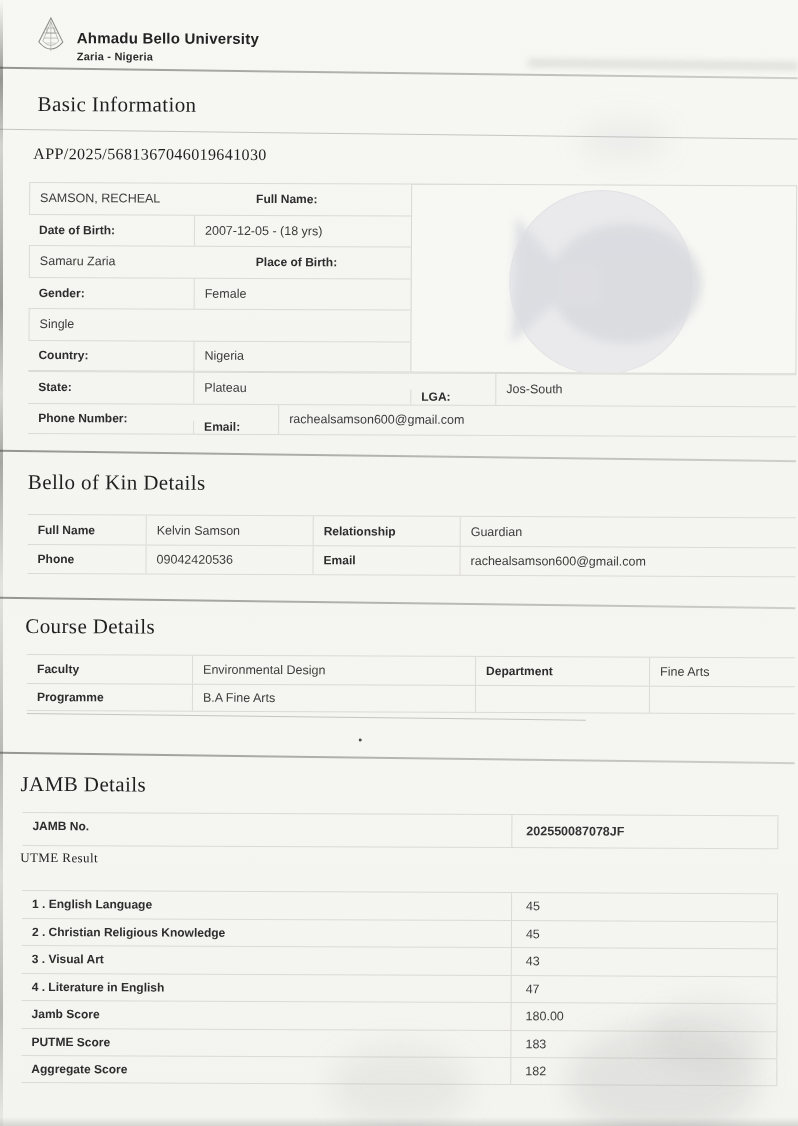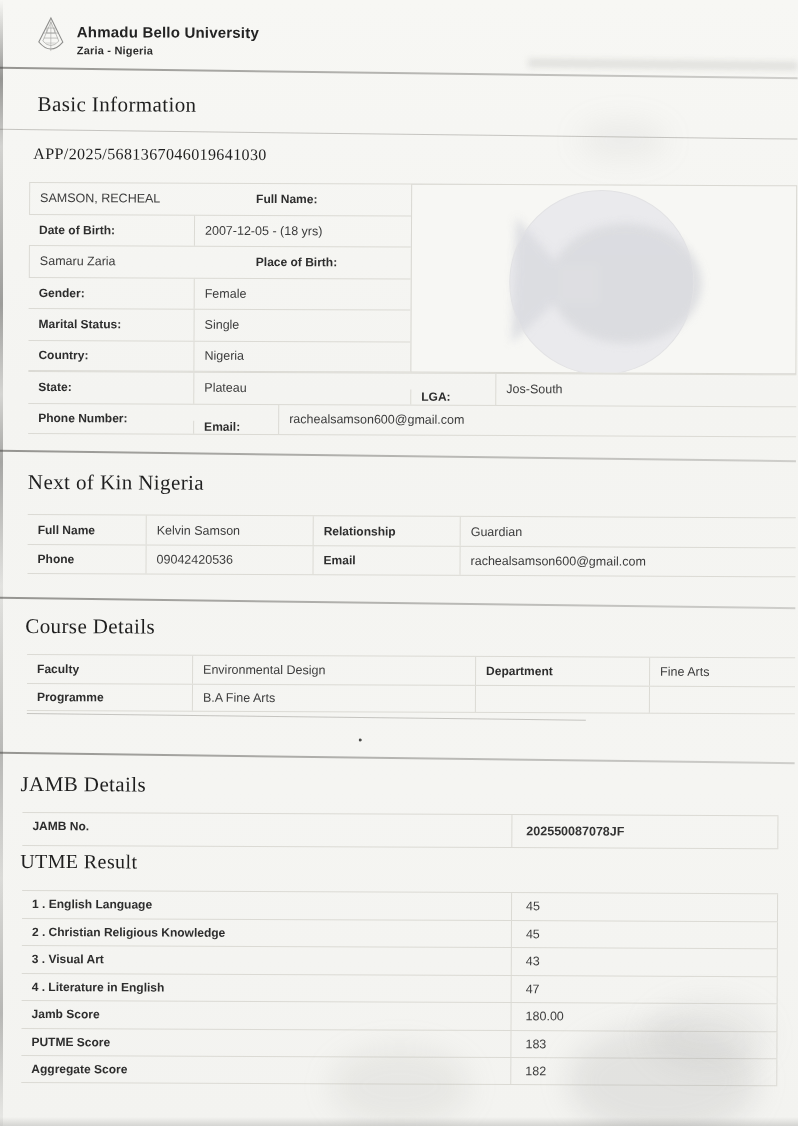--- a/index.html
+++ b/index.html
@@ -26,28 +26,28 @@
     background:linear-gradient(180deg, rgba(0,0,0,0), rgba(105,105,103,.22)); }
   .speck { position:absolute; width:3px; height:3px; border-radius:50%; background:#4a4a48; }
 
   
   .rule { position:absolute; left:0; width:100%; transform-origin:left center; }
   .rule-dark { height:2px; transform:rotate(.5deg);
     background:linear-gradient(90deg, rgba(125,124,120,.8), rgba(135,134,130,.55) 55%, rgba(150,149,145,.4)); }
   .rule-light { height:1px; background:rgba(165,164,159,.6); transform:rotate(.45deg); }
 
   
-  .hdr { position:absolute; top:16px; left:36px; display:flex; gap:11px; align-items:center; }
+  .hdr { position:absolute; top:16px; left:36px; display:flex; gap:11px; align-items:flex-end; }
   .uni-name { font-size:15px; font-weight:bold; color:#232323; letter-spacing:.2px; }
   .uni-loc { font-size:11px; font-weight:bold; color:#2c2c2c; margin-top:4px; letter-spacing:.2px; }
 
   
   .h-serif { position:absolute; font-family:"Liberation Serif", serif; font-weight:400; color:#1f1f1f; letter-spacing:.4px; }
   .h-lg { font-size:21px; }
-  .h-md { font-size:20px; }
+  .h-md { font-size:13px; }
 
   
   .tbl { position:absolute; --cb:#dbdad4; }
   .tr { display:flex; box-sizing:border-box; border-top:1px solid var(--cb); }
   .tbl .tr:last-child { border-bottom:1px solid var(--cb); }
   .td { box-sizing:border-box; padding:0 10px; display:flex; align-items:center; overflow:hidden; white-space:nowrap; }
   .td.bl { border-left:1px solid var(--cb); }
   .lbl { font-weight:bold; font-size:12px; color:#2d2d2d; }
   .val { font-size:12.5px; color:#3c3c3c; }
   .valb { font-size:12.5px; font-weight:bold; color:#333; }
@@ -120,21 +120,20 @@
       </div>
       <div class="tr">
         <div class="td val w-val bl">Samaru Zaria</div>
         <div class="td lbl w-lbl">Place of Birth:</div>
       </div>
       <div class="tr">
         <div class="td lbl w-lbl">Gender:</div>
         <div class="td val w-val bl">Female</div>
       </div>
       <div class="tr">
-        <div class="td lbl w-lbl">Marital Status:</div>
         <div class="td val w-val bl">Single</div>
       </div>
       <div class="tr">
         <div class="td lbl w-lbl">Country:</div>
         <div class="td val w-val bl">Nigeria</div>
       </div>
     </div>
 
     <div class="photo-box">
       <svg width="384" height="187" viewBox="0 0 384 187">
@@ -160,21 +159,21 @@
       <div class="td val w-val2 bl">Jos-South</div>
     </div>
     <div class="wide-row wr-2">
       <div class="td lbl w-lbl">Phone Number:</div>
       <div class="td lbl w-lbl2 bl">Email:</div>
       <div class="td val w-val2 bl">rachealsamson600@gmail.com</div>
     </div>
 
     <div class="rule rule-dark" style="top:450px"></div>
 
-    <div class="h-serif h-lg" style="top:470px; left:30px">Next of Kin Nigeria</div>
+    <div class="h-serif h-lg" style="top:470px; left:30px">Bello of Kin Details</div>
     <div class="tbl nok-tbl">
       <div class="tr">
         <div class="td lbl n1">Full Name</div>
         <div class="td val n2 bl">Kelvin Samson</div>
         <div class="td lbl n3 bl">Relationship</div>
         <div class="td val n4 bl">Guardian</div>
       </div>
       <div class="tr">
         <div class="td lbl n1">Phone</div>
         <div class="td val n2 bl">09042420536</div>

